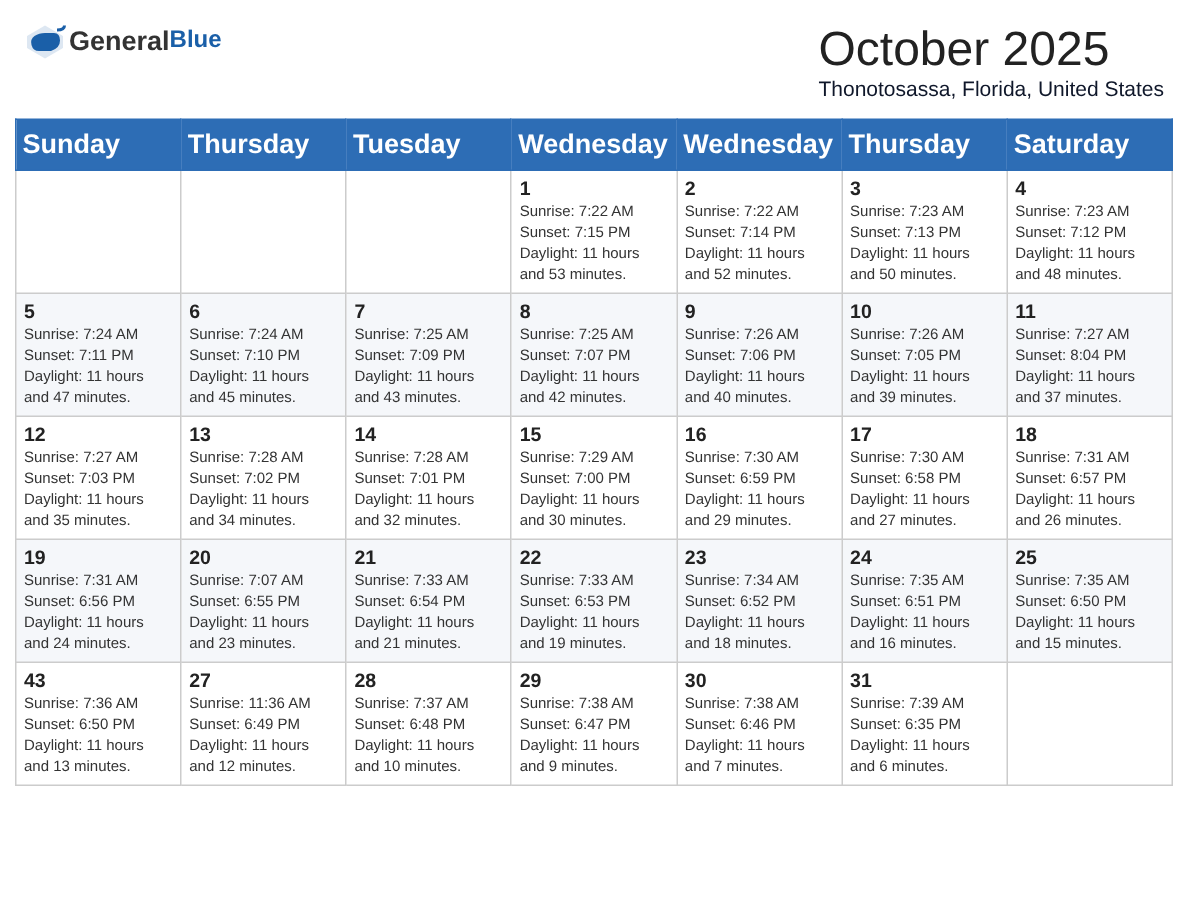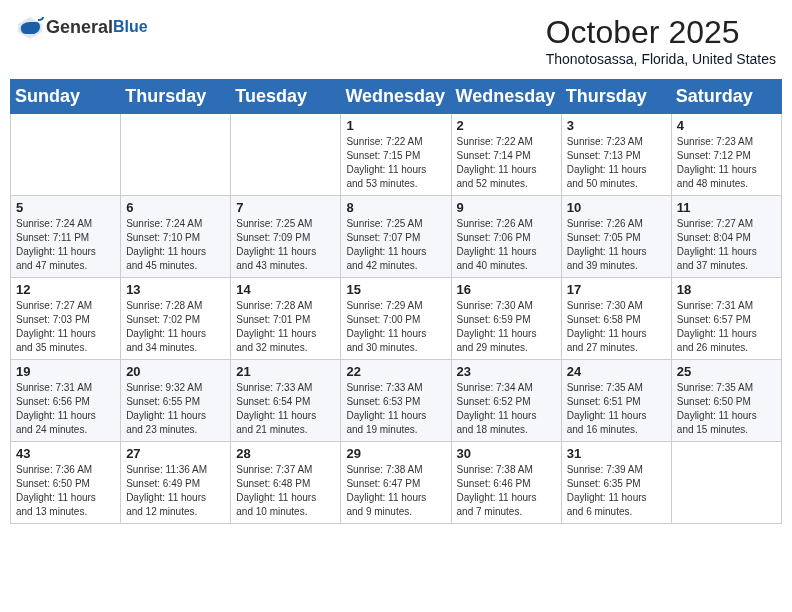--- a/index.html
+++ b/index.html
@@ -248,21 +248,21 @@
       </tr>
       <tr>
         <td>
           <span class="day-num">19</span>
           <div class="day-info">Sunrise: 7:31 AM
 Sunset: 6:56 PM
 Daylight: 11 hours and 24 minutes.</div>
         </td>
         <td>
           <span class="day-num">20</span>
-          <div class="day-info">Sunrise: 9:32 AM
+          <div class="day-info">Sunrise: 7:07 AM
 Sunset: 6:55 PM
 Daylight: 11 hours and 23 minutes.</div>
         </td>
         <td>
           <span class="day-num">21</span>
           <div class="day-info">Sunrise: 7:33 AM
 Sunset: 6:54 PM
 Daylight: 11 hours and 21 minutes.</div>
         </td>
         <td>

